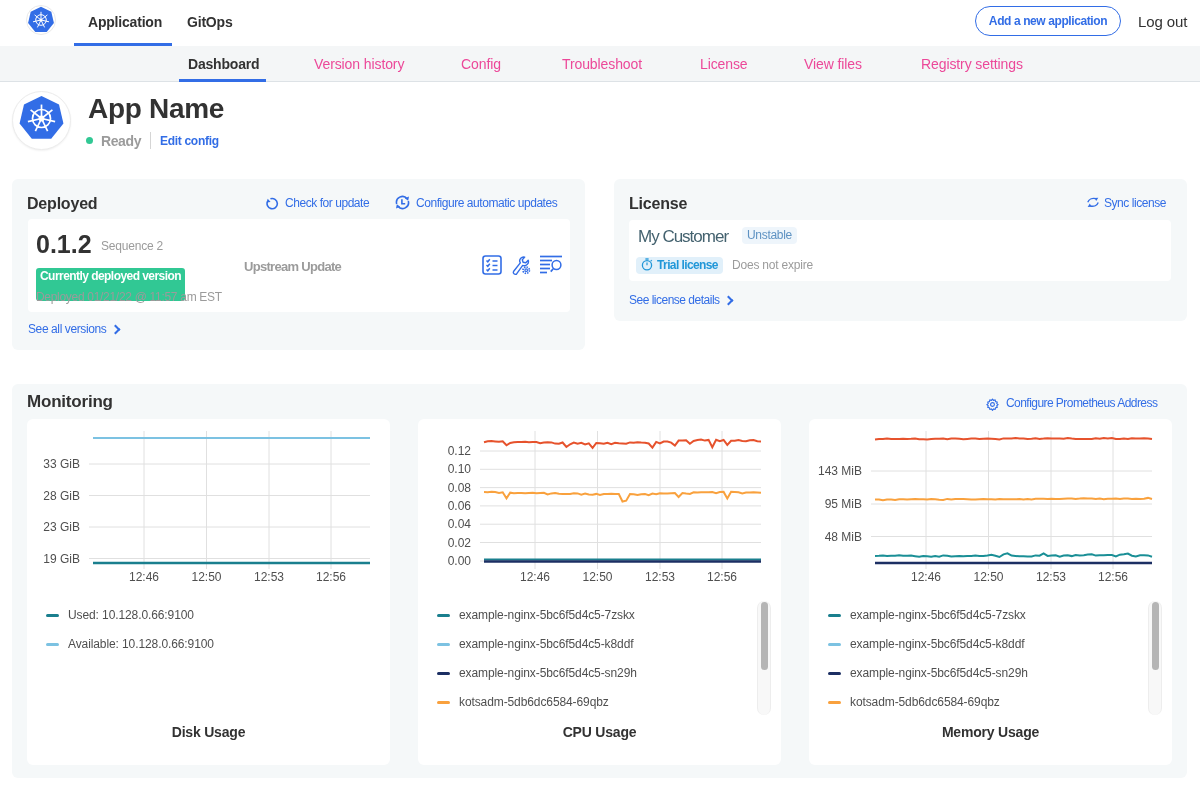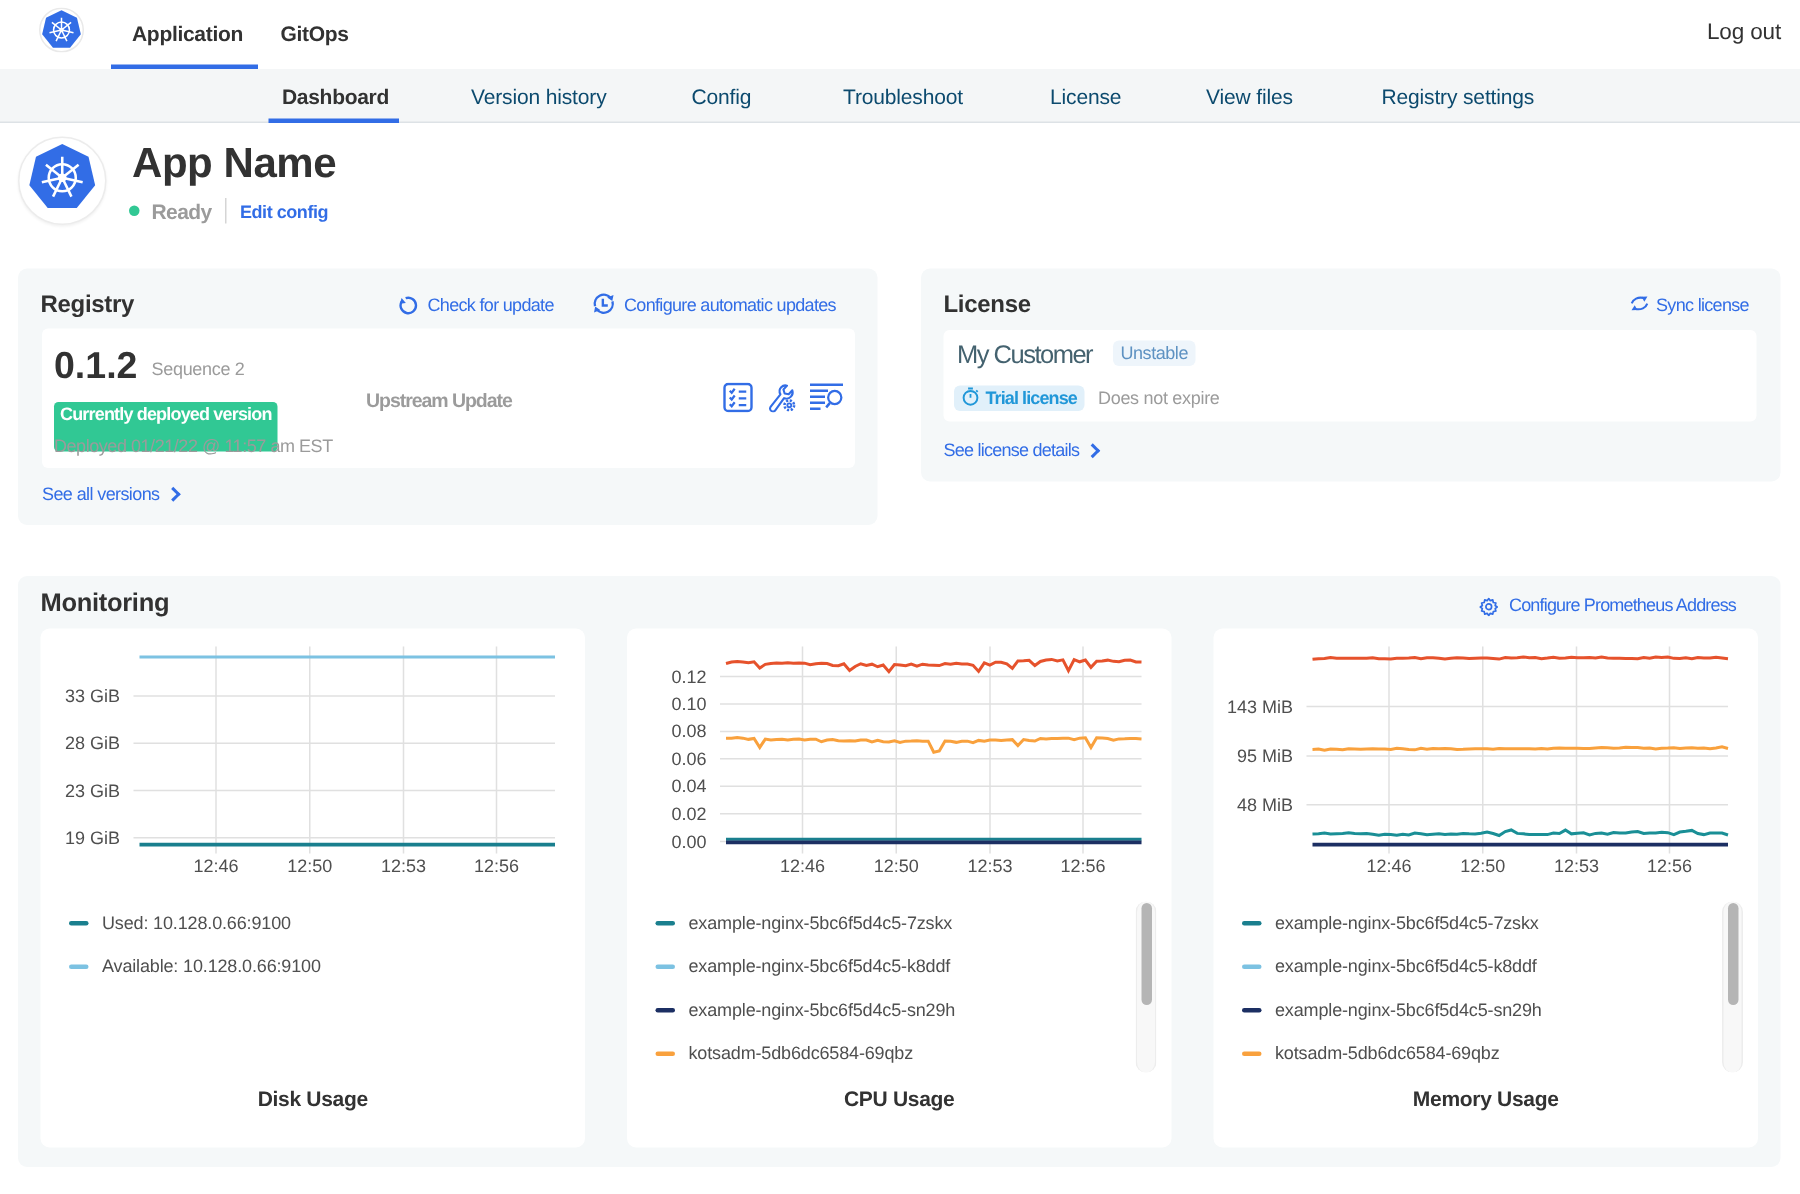--- a/index.html
+++ b/index.html
@@ -6,21 +6,21 @@
 html,body { width:1200px; height:796px; background:#fff; font-family:"Liberation Sans", sans-serif; position:relative; overflow:hidden; }
 .abs { position:absolute; }
 
 .topnav { position:absolute; left:0; top:0; width:1200px; height:46px; background:#fff; }
 .navtab { position:absolute; font-size:14px; font-weight:600; color:#323232; letter-spacing:-0.2px; top:14px; }
 .nav-underline { position:absolute; height:3px; background:#326de6; top:43px; }
 .addbtn { position:absolute; left:975px; top:6px; width:146px; height:30px; border:1px solid #326de6; border-radius:16px; color:#326de6; font-size:12px; font-weight:bold; letter-spacing:-0.4px; text-align:center; line-height:28px; }
 .logout { position:absolute; left:1138px; top:13px; font-size:15px; font-weight:500; color:#323232; letter-spacing:-0.1px; }
 
 .subnav { position:absolute; left:0; top:46px; width:1200px; height:36px; background:#f4f6f7; border-bottom:1px solid #dde2e6; }
-.subtab { position:absolute; top:56px; font-size:14px; font-weight:500; color:#0c4a6e; letter-spacing:-0.1px; }
+.subtab { position:absolute; top:56px; font-size:14px; font-weight:500; color:#ec4899; letter-spacing:-0.1px; }
 .subtab.active { color:#323232; font-weight:600; letter-spacing:-0.2px; }
 .sub-underline { position:absolute; height:3px; background:#326de6; top:79px; left:179px; width:87px; }
 
 .applogo { position:absolute; left:12px; top:91px; width:59px; height:59px; border-radius:50%; background:#fff; border:1px solid #ececec; box-shadow:0 1px 2px rgba(0,0,0,.06); }
 .apptitle { position:absolute; left:88px; top:95px; font-size:28px; font-weight:bold; color:#323232; line-height:28px; letter-spacing:-0.3px; }
 .status-dot { position:absolute; left:86px; top:137px; width:7px; height:7px; border-radius:50%; background:#31c894; }
 .status-ready { position:absolute; left:101px; top:133px; font-size:14px; font-weight:600; color:#9b9b9b; letter-spacing:-0.4px; }
 .status-sep { position:absolute; left:150px; top:132px; width:1px; height:17px; background:#d5d5d5; }
 .editcfg { position:absolute; left:160px; top:134px; font-size:12px; font-weight:bold; color:#326de6; letter-spacing:-0.3px; }
 
@@ -57,20 +57,21 @@
       <line x1="15" y1="15" x2="18.6" y2="22.4"></line>
       <line x1="15" y1="15" x2="11.4" y2="22.4"></line>
       <line x1="15" y1="15" x2="7.0" y2="16.8"></line>
       <line x1="15" y1="15" x2="8.6" y2="9.9"></line>
     </g>
     <circle cx="15" cy="15" r="1.5" fill="#fff"></circle>
   </svg>
   <div class="navtab" style="left:88px;">Application</div>
   <div class="nav-underline" style="left:74px;width:98px;"></div>
   <div class="navtab" style="left:187px;">GitOps</div>
+  <div class="addbtn">Add a new application</div>
   <div class="logout">Log out</div>
 </div>
 
 <div class="subnav"></div>
 <div class="subtab active" style="left:188px;">Dashboard</div>
 <div class="subtab" style="left:314px;">Version history</div>
 <div class="subtab" style="left:461px;">Config</div>
 <div class="subtab" style="left:562px;">Troubleshoot</div>
 <div class="subtab" style="left:700px;">License</div>
 <div class="subtab" style="left:804px;">View files</div>
@@ -92,21 +93,21 @@
   </g>
   <circle cx="15" cy="15" r="1.7" fill="#fff"></circle>
 </svg>
 <div class="apptitle">App Name</div>
 <div class="status-dot"></div>
 <div class="status-ready">Ready</div>
 <div class="status-sep"></div>
 <div class="editcfg">Edit config</div>
 
 <div class="card" style="left:12px;top:179px;width:573px;height:171px;"></div>
-<div class="card-h" style="left:27px;top:195px;">Registry</div>
+<div class="card-h" style="left:27px;top:195px;">Deployed</div>
 <svg class="abs" style="left:265px;top:196px" width="14" height="14" viewBox="0 0 15 15">
   <path d="M 2.94 5.45 A 5.5 5.5 0 1 0 5.82 3.03" fill="none" stroke="#326de6" stroke-width="1.7"></path>
   <polygon points="1.7,7.0 2.9,2.9 6.0,6.5" fill="#326de6"></polygon>
 </svg>
 <div class="linkb" style="left:285px;top:196px;">Check for update</div>
 <svg class="abs" style="left:394px;top:194px" width="17" height="17" viewBox="0 0 17 17">
   <path d="M 2.7 10.05 A 6 6 0 0 1 13.1 4.64" fill="none" stroke="#326de6" stroke-width="1.6"></path>
   <path d="M 14.3 6.95 A 6 6 0 0 1 3.9 12.36" fill="none" stroke="#326de6" stroke-width="1.6"></path>
   <polygon points="15.0,2.6 14.2,6.7 10.8,4.3" fill="#326de6"></polygon>
   <polygon points="2.0,14.4 2.8,10.3 6.2,12.7" fill="#326de6"></polygon>

